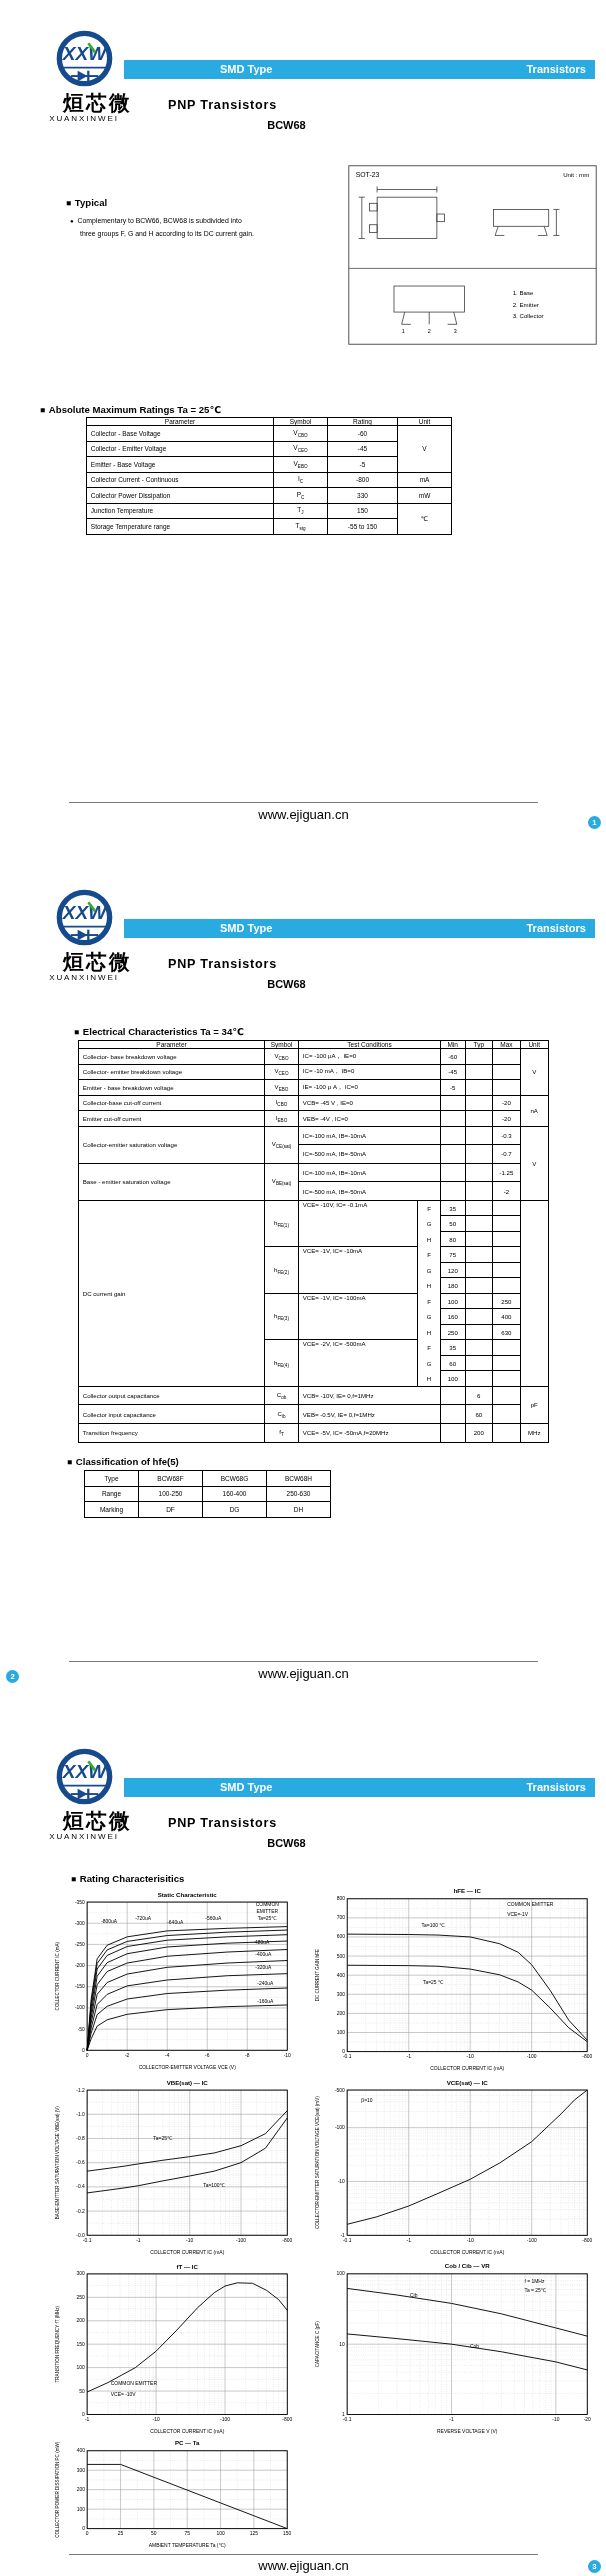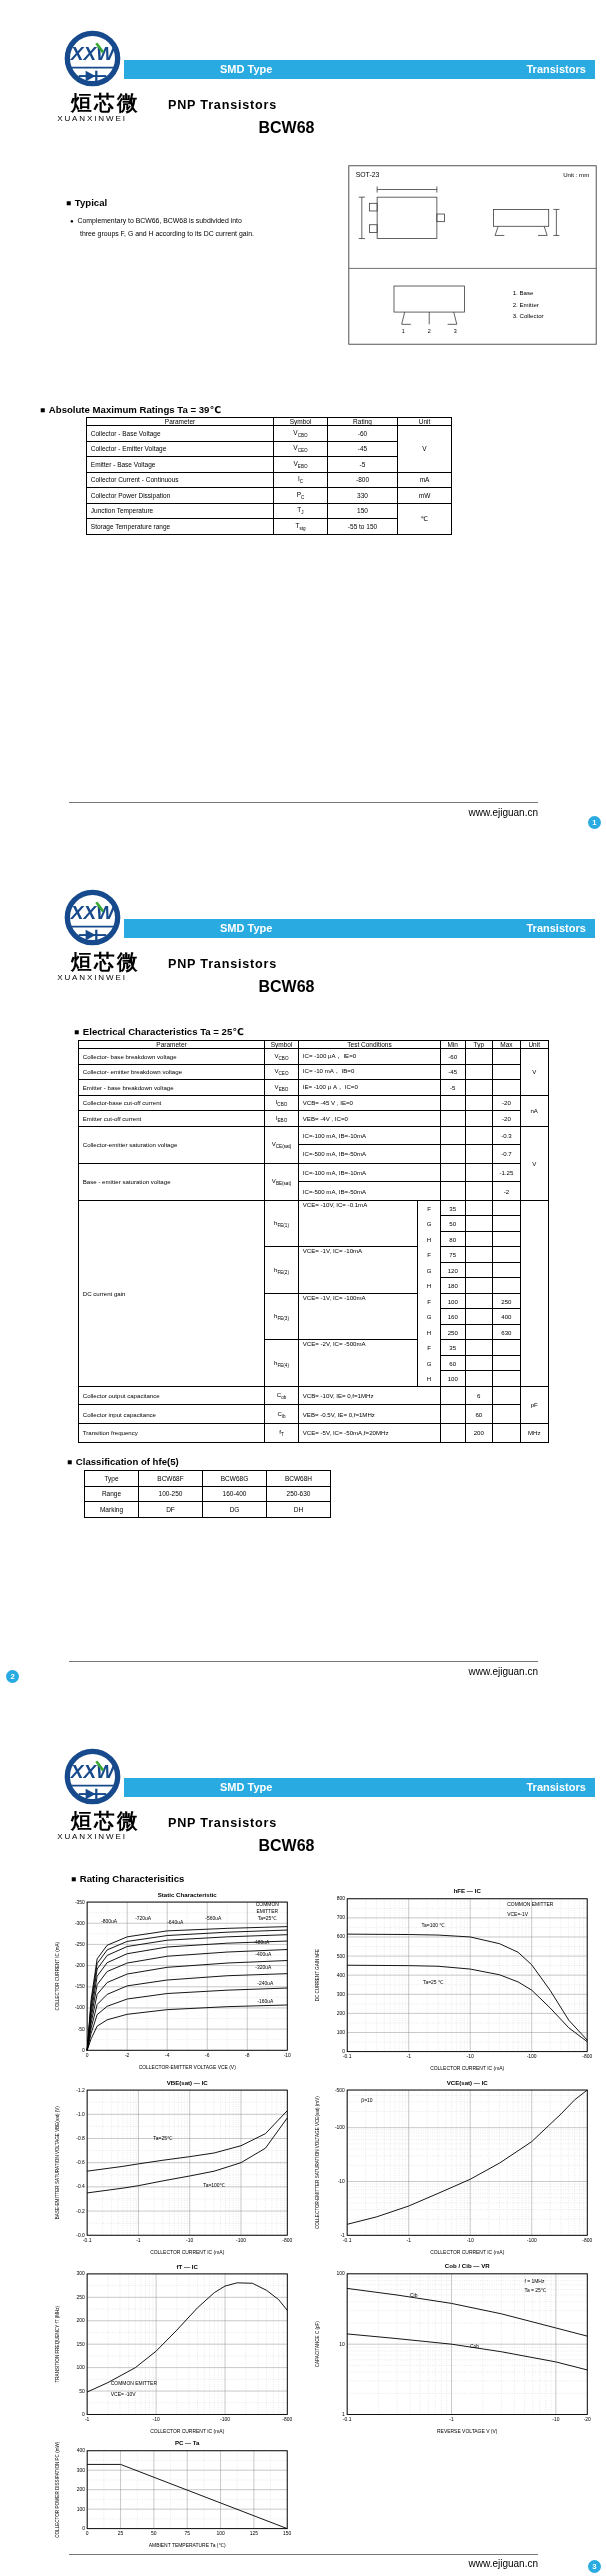--- a/index.html
+++ b/index.html
@@ -1,27 +1,27 @@
 <!DOCTYPE html>
 <html style="font-size:12.2px"><head>
 <meta charset="utf-8">
 <style>
   html,body{margin:0;padding:0;background:#fff;}
   body{width:607px;font-family:"Liberation Sans","DejaVu Sans",sans-serif;color:#000;}
   .page{position:relative;width:607px;height:859px;background:#fff;overflow:hidden;}
 
   
-  .logo{position:absolute;left:44px;top:27.6px;width:96px;text-align:center;}
+  .logo{position:absolute;left:36px;top:27.6px;width:96px;text-align:center;}
   .logo .cn{font-size:20.7px;font-weight:bold;letter-spacing:2.3px;line-height:1.05;text-align:right;}
   .logo .en{font-size:8px;letter-spacing:1.9px;margin-top:0.8px;}
   .hdr-bar{position:absolute;left:124px;top:60px;width:471px;height:19px;background:#29abe2;color:#fff;}
   .hdr-bar .l{position:absolute;left:96px;top:3.1px;font-size:11px;font-weight:bold;}
   .hdr-bar .r{position:absolute;right:9.2px;top:3.1px;font-size:11px;font-weight:bold;}
   .doc-title{position:absolute;left:168px;width:237px;top:98px;text-align:left;font-size:12.6px;font-weight:bold;letter-spacing:0.8px;}
-  .doc-part{position:absolute;left:168px;width:237px;top:119px;text-align:center;font-size:16px;font-weight:bold;}
+  .doc-part{position:absolute;left:168px;width:237px;top:119px;text-align:center;font-size:11px;font-weight:bold;}
 
   
   .sec{position:absolute;font-size:9.6px;font-weight:bold;}
   .sec .sq{font-size:8.4px;margin-right:3.8px;}
 
   .feat-line{position:absolute;font-size:6.9px;}
   .feat-line .bl{font-size:6.1px;margin-right:3.8px;}
 
   
   table{border-collapse:collapse;}
@@ -33,21 +33,21 @@
   .r24 td{height:17.6px;}
   .ec td{font-size:6.1px;}
   .ec .grp{border-top:0;border-bottom:0;}
   .ec .cnr{border-right:0;}
 
   
   .chart{position:absolute;}
 
   
   .fline{position:absolute;left:69px;width:469px;height:0;border-top:0.8px solid #777;}
-  .furl{position:absolute;left:69px;width:469px;text-align:right;font-size:10px;}
+  .furl{position:absolute;left:69px;width:469px;text-align:center;font-size:13px;}
   .badge{position:absolute;width:13px;height:13px;border-radius:50%;background:#29abe2;color:#fff;font-size:7.7px;font-weight:bold;text-align:center;line-height:13px;}
 
   .pkgbox{position:absolute;left:348px;top:165px;}
   svg text{font-family:"Liberation Sans","DejaVu Sans",sans-serif;}
 </style>
 </head>
 <body>
 
 <div class="page">
   <div class="logo">
@@ -116,21 +116,21 @@
 
   <div class="sec" style="left:66px;top:197px;">
     <span class="sq">■</span><span>Typical</span>
   </div>
   <div class="feat-line" style="left:70px;top:217px;">
     <span class="bl">●</span><span>Complementary to BCW66, BCW68 is subdivided into</span>
   </div>
   <div class="feat-line" style="left:80px;top:230px;">three groups F, G and H according to its DC current gain.</div>
 
   <div class="sec" style="left:40px;top:404px;">
-    <span class="sq">■</span><span>Absolute Maximum Ratings Ta = 39℃</span>
+    <span class="sq">■</span><span>Absolute Maximum Ratings Ta = 25℃</span>
   </div>
   <table class="dtable" style="left:86px;top:417px;">
     <colgroup>
         <col style="width:187px">
         <col style="width:54px">
         <col style="width:70px">
         <col style="width:54px">
       </colgroup>
     <tbody>
         <tr class="r20">
@@ -201,21 +201,21 @@
     <div class="en">XUANXINWEI</div>
   </div>
   <div class="hdr-bar">
     <span class="l">SMD Type</span>
     <span class="r">Transistors</span>
   </div>
   <div class="doc-title">PNP  Transistors</div>
   <div class="doc-part">BCW68</div>
 
   <div class="sec" style="left:74px;top:167px;">
-    <span class="sq">■</span><span>Electrical Characteristics Ta = 25℃</span>
+    <span class="sq">■</span><span>Electrical Characteristics Ta = 34℃</span>
   </div>
 
   <table class="dtable ec" style="left:78px;top:181px;">
     <colgroup>
       <col style="width:186px">
         <col style="width:34px">
         <col style="width:119px">
         <col style="width:23px">
       <col style="width:24.5px">
         <col style="width:27.6px">

